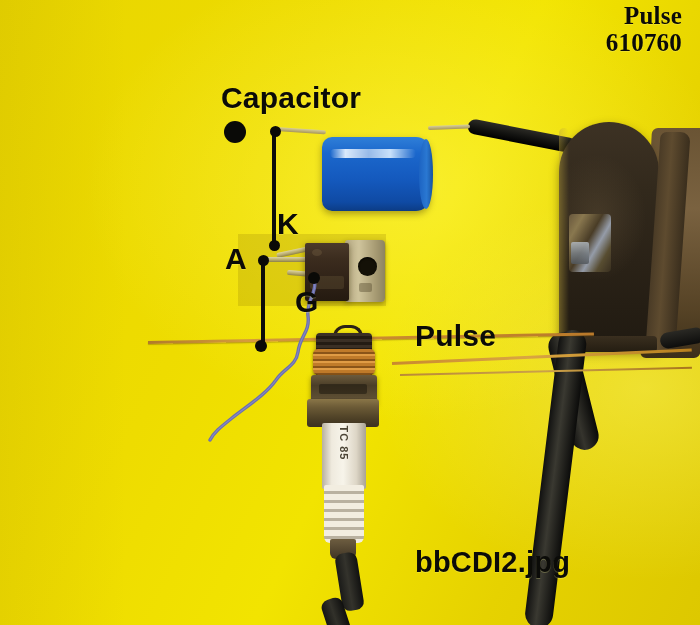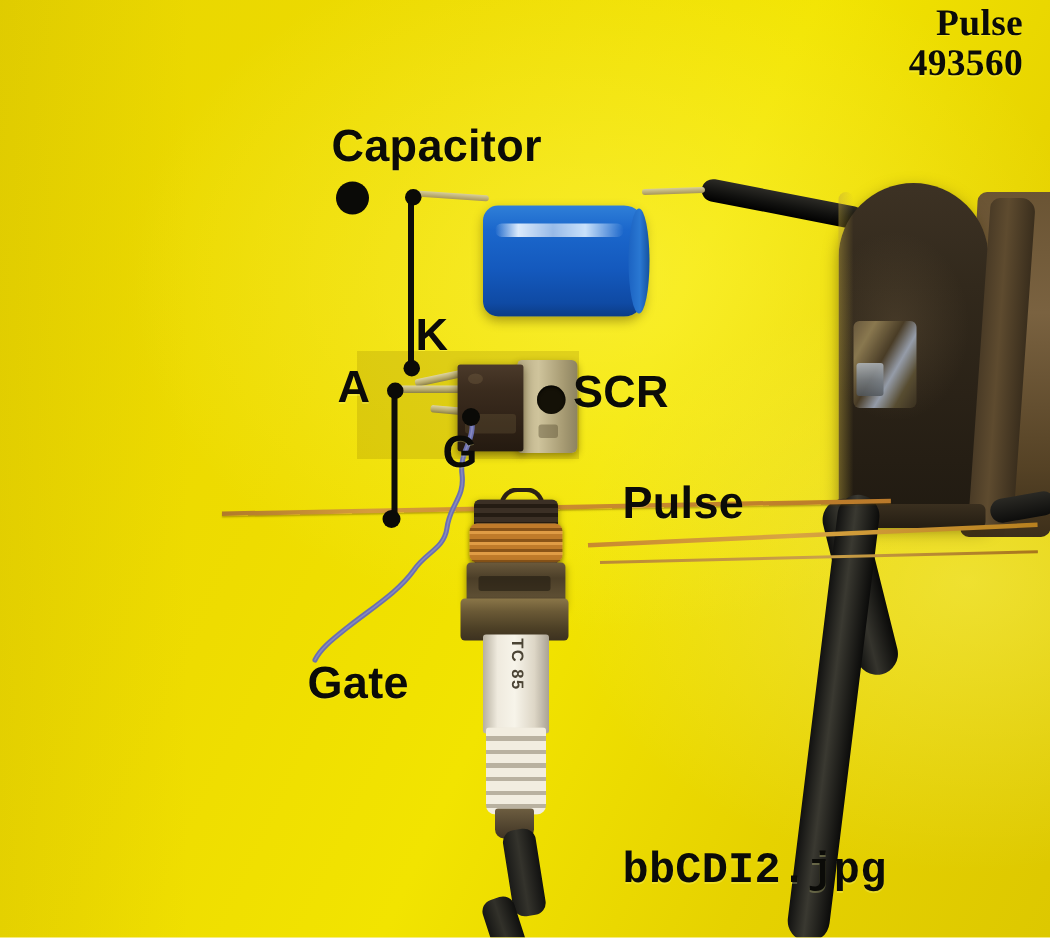--- a/index.html
+++ b/index.html
@@ -30,21 +30,21 @@
   }
   #lbl-pulse{right:18px;top:2px;font-size:25px;text-align:right;font-family:Liberation Serif, serif;}
   #lbl-pulse span{display:block;}
   #lbl-capacitor{left:221px;top:82px;font-size:30px;}
   #lbl-k{left:277px;top:208px;font-size:30px;}
   #lbl-a{left:225px;top:243px;font-size:30px;}
   #lbl-scr{left:382px;top:246px;font-size:30px;}
   #lbl-g{left:295px;top:286px;font-size:30px;}
   #lbl-ground{left:415px;top:320px;font-size:30px;}
   #lbl-gate{left:205px;top:440px;font-size:30px;}
-  #lbl-file{left:415px;top:565px;font-size:29px;font-family:Liberation Mono, monospace;}
+  #lbl-file{left:415px;top:547px;font-size:29px;}
 
   
   #scr-highlight{
     position:absolute;left:238px;top:234px;width:148px;height:72px;
     background:rgba(120,95,0,.18);
   }
 
   
   .dot{position:absolute;background:#0a0a07;border-radius:50%;}
   .wire-blk{position:absolute;background:#0d0d0a;}
@@ -357,25 +357,23 @@
 
   <div id="dot-cap-big" class="dot"></div>
   <div id="dot-cap-node" class="dot"></div>
   <div id="dot-k" class="dot"></div>
   <div id="dot-a" class="dot"></div>
   <div id="dot-g" class="dot"></div>
   <div id="dot-gnd" class="dot"></div>
 
   <div id="lbl-pulse" class="lbl">
     <span>Pulse</span>
-    <span>493560</span>
+    <span>610760</span>
   </div>
 
   <div id="lbl-capacitor" class="lbl">Capacitor</div>
   <div id="lbl-k" class="lbl">K</div>
   <div id="lbl-a" class="lbl">A</div>
-  <div id="lbl-scr" class="lbl">SCR</div>
   <div id="lbl-g" class="lbl">G</div>
   <div id="lbl-ground" class="lbl">Pulse</div>
-  <div id="lbl-gate" class="lbl">Gate</div>
   <div id="lbl-file" class="lbl">bbCDI2.jpg</div>
 
 </div>
 
 </body></html>

